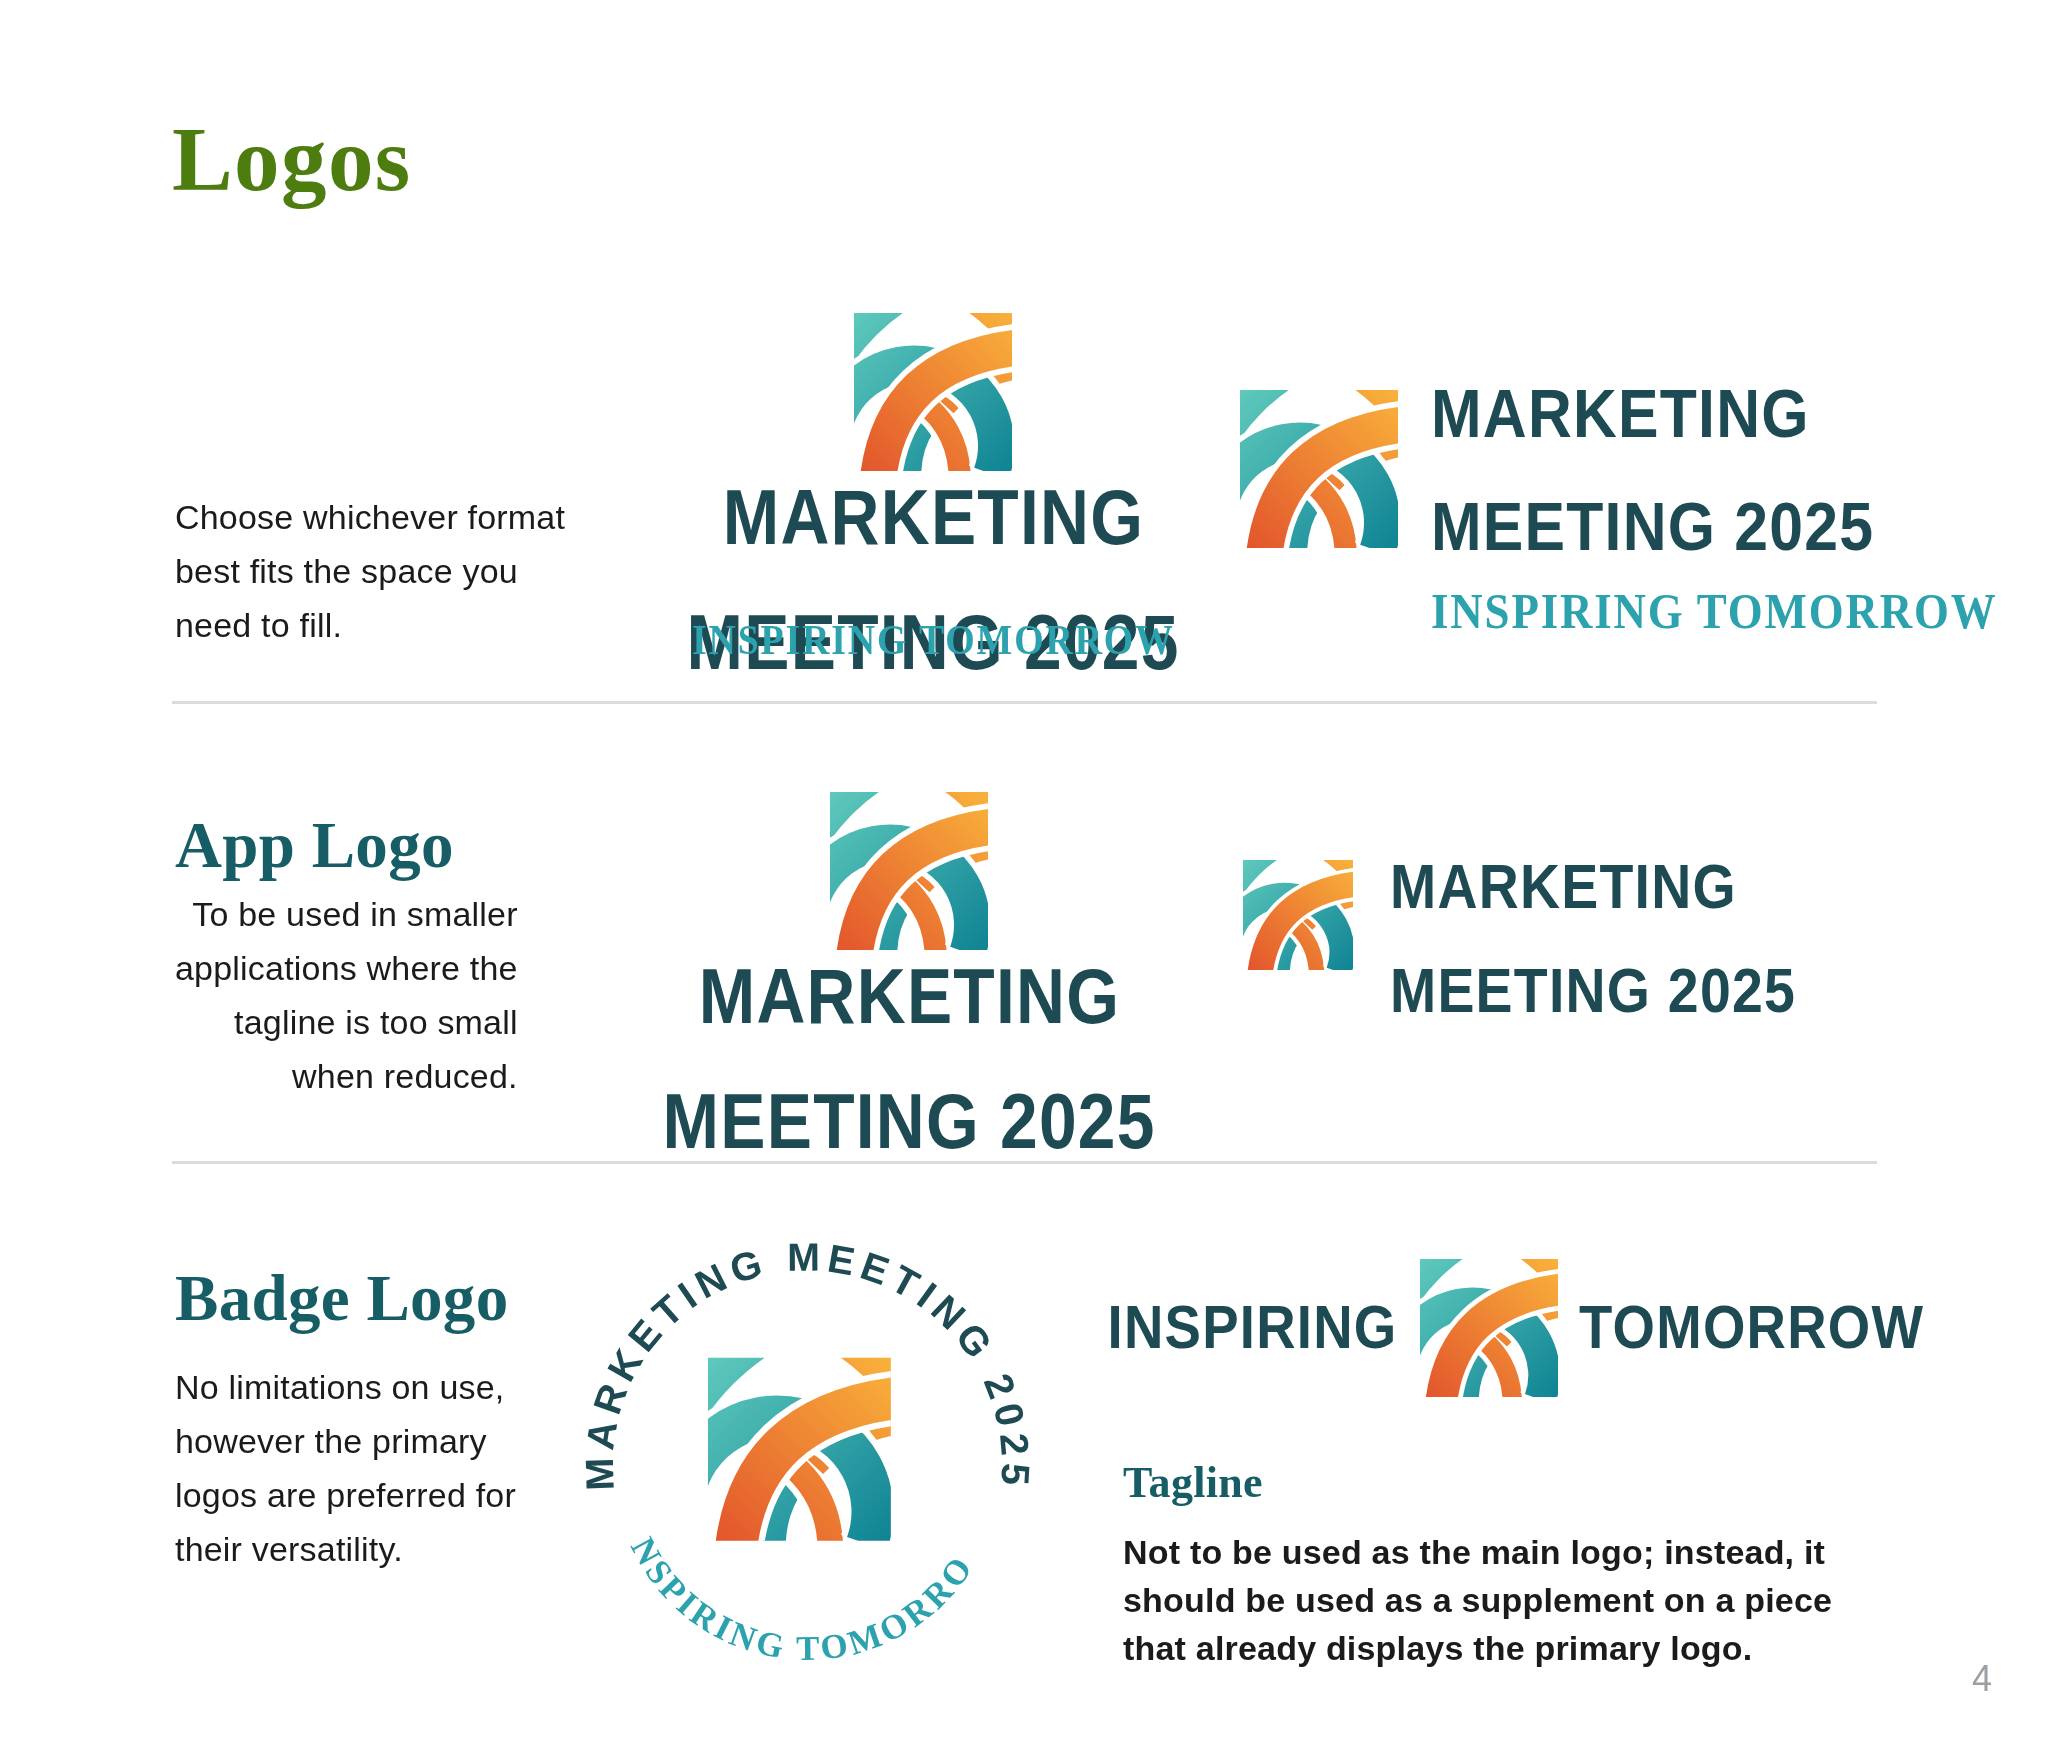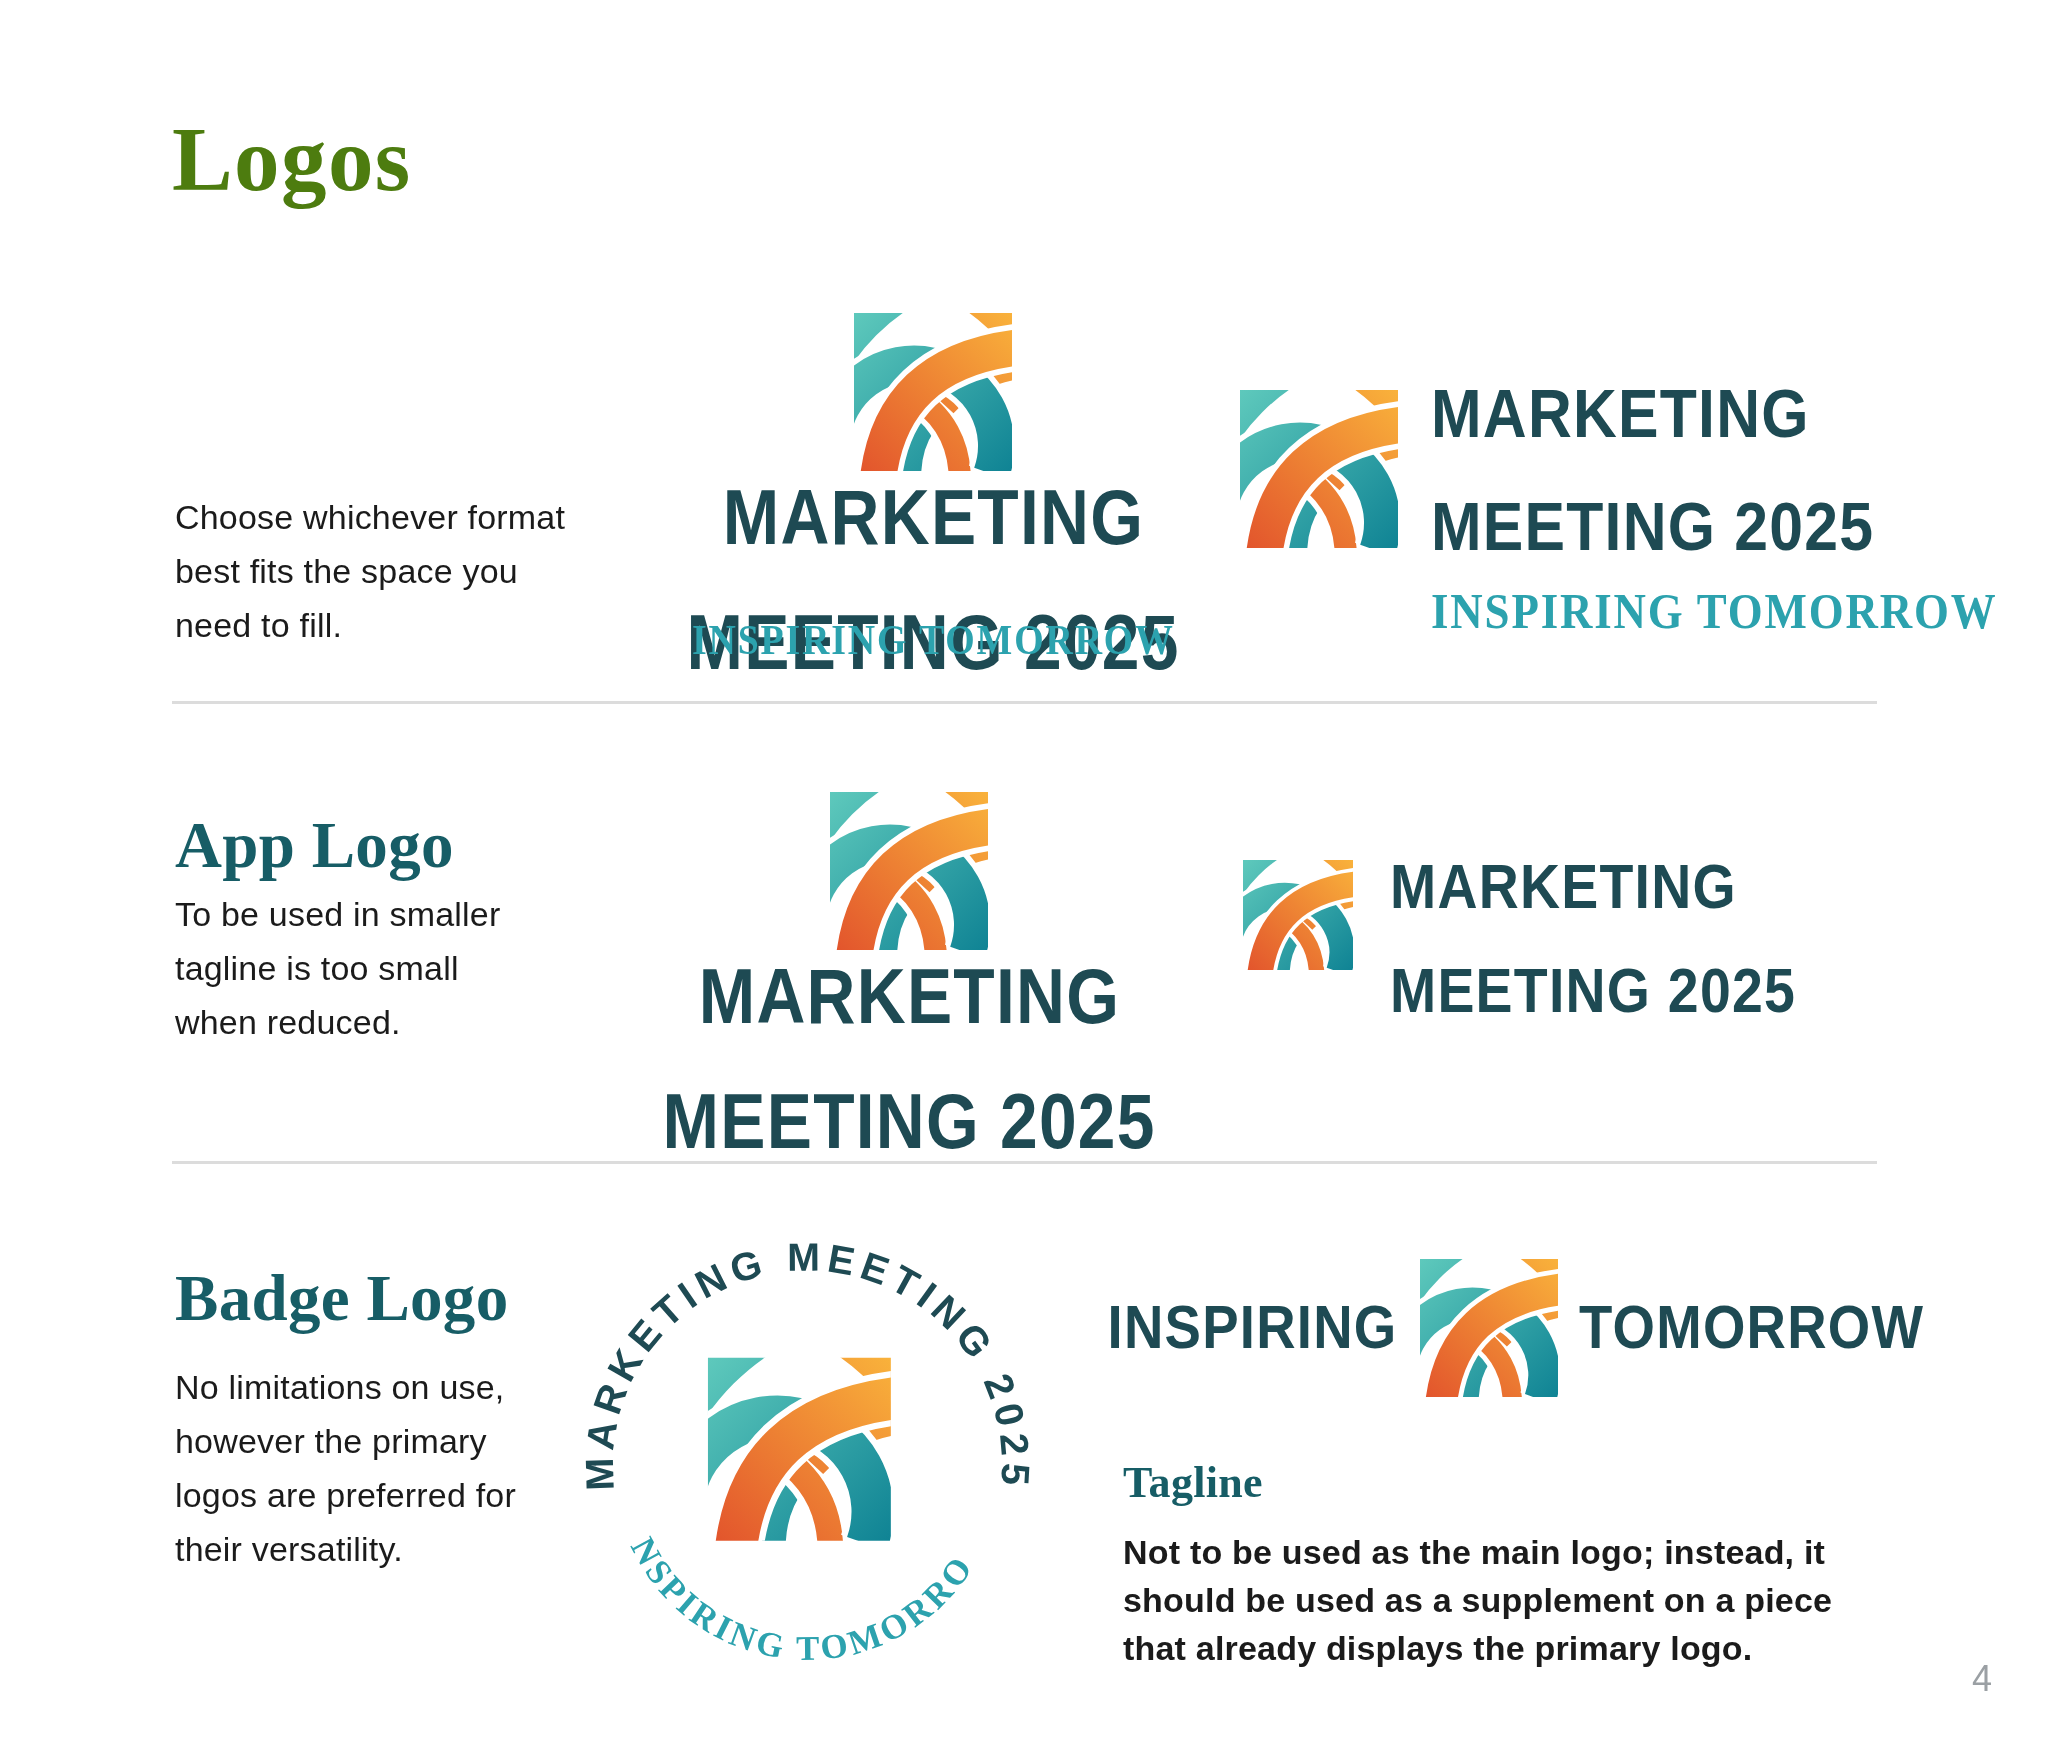--- a/index.html
+++ b/index.html
@@ -104,22 +104,23 @@
     </svg>
   <div class="abs" style="left:1431px;top:379px;">
     <div class="wordmark" style="font-size:69px;"><span class="squeeze">MARKETING</span></div>
     <div class="wordmark" style="font-size:69px;margin-top:-12.4px;padding-top:56px;"><span class="squeeze">MEETING 2025</span></div>
     <div style="margin-top:25px;"><span class="serif-tag squeeze" style="font-size:51px;">INSPIRING TOMORROW</span></div>
   </div>
 
   <div class="abs divider" style="left:172px;top:701px;width:1705px;"></div>
 
   <div class="abs sec-head" style="left:175px;top:813px;">App Logo</div>
-  <div class="abs body-copy" style="left:175px;top:887px;">
+  <div class="abs body-copy" style="left:175px;top:887px;text-align:right;">
     <div>To be used in smaller</div>
+    <div>applications where the</div>
     <div>tagline is too small</div>
     <div>when reduced.</div>
   </div>
 
   <svg class="abs mark" style="left:830px;top:792px;" width="158" height="158" viewBox="0 0 230 230">
       <use href="#mm-mark"></use>
     </svg>
   <div class="abs center-col" style="left:592px;top:958px;width:634px;">
     <div class="wordmark" style="font-size:77px;"><span class="squeeze c">MARKETING</span></div>
     <div class="wordmark" style="font-size:77px;margin-top:-11px;padding-top:59px;"><span class="squeeze c">MEETING 2025</span></div>

